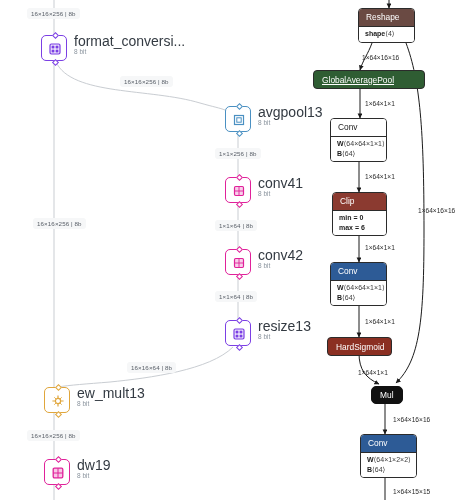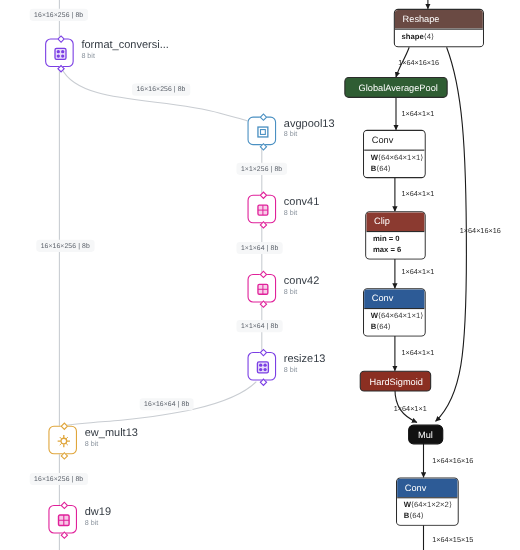--- a/index.html
+++ b/index.html
@@ -15,21 +15,21 @@
   .lbox{position:absolute;left:0;top:0;width:26px;height:26px;
         border:1.6px solid #7b3fe4;border-radius:5px;background:#fff;
         box-sizing:border-box;}
   .lport{position:absolute;width:5px;height:5px;border:1.3px solid #7b3fe4;
          background:#fff;box-sizing:border-box;left:10.5px;
          transform:rotate(45deg);}
   .lport.top{top:-3px;}
   .lport.bot{top:24px;}
   .lglyph{position:absolute;left:6px;top:6px;width:14px;height:14px;}
   .ltext{position:absolute;left:33px;top:1px;white-space:nowrap;}
-  .lname{font-size:10px;color:#333a42;line-height:11px;}
+  .lname{font-size:14px;color:#333a42;line-height:11px;}
   .lbits{font-size:6.5px;color:#8b949e;line-height:9px;}
 
   
   .elabel{position:absolute;background:#f6f7f8;border-radius:3px;
           padding:1.5px 4px;font-size:6.2px;color:#5a6069;
           white-space:nowrap;line-height:8px;letter-spacing:.1px;}
   .plainlabel{position:absolute;font-size:6.6px;color:#2a2a2a;
           white-space:nowrap;line-height:9px;}
 
   
@@ -221,27 +221,27 @@
       <div class="elabel" style="left: 120px; top: 76px;">16×16×256 | 8b</div>
       <div class="elabel" style="left: 215px; top: 148px;">1×1×256 | 8b</div>
       <div class="elabel" style="left: 215px; top: 220px;">1×1×64 | 8b</div>
       <div class="elabel" style="left: 215px; top: 291px;">1×1×64 | 8b</div>
       <div class="elabel" style="left: 33px; top: 218px;">16×16×256 | 8b</div>
       <div class="elabel" style="left: 127px; top: 362px;">16×16×64 | 8b</div>
       <div class="elabel" style="left: 27px; top: 430px;">16×16×256 | 8b</div>
     </div>
 
   <div id="right-nodes">
-      <div class="rnode" style="left: 358px; top: 8px; width: 82px;">
+      <div class="rnode" style="left: 358px; top: 8px; width: 57px;">
         <div class="rhead" style="background: rgb(106, 74, 67); color: rgb(255, 255, 255);">Reshape</div>
         <div class="rbody">
           <div class="rrow"><b>shape</b><span class="arg">⟨4⟩</span></div>
         </div>
       </div>
-      <div class="solo" style="left: 313px; top: 70px; background: rgb(47, 93, 51); color: rgb(255, 255, 255); width: 94px; text-align: right;">GlobalAveragePool</div>
+      <div class="solo" style="left: 313px; top: 70px; background: rgb(47, 93, 51); color: rgb(255, 255, 255); width: 112px; text-align: left; text-decoration: underline;">GlobalAveragePool</div>
       <div class="rnode" style="left: 330px; top: 118px; width: 57px;">
         <div class="rhead plainhead" style="background: rgb(255, 255, 255); color: rgb(27, 27, 27);">Conv</div>
         <div class="rbody">
           <div class="rrow"><b>W</b><span class="arg">⟨64×64×1×1⟩</span></div>
           <div class="rrow"><b>B</b><span class="arg">⟨64⟩</span></div>
         </div>
       </div>
       <div class="rnode" style="left: 332px; top: 192px; width: 55px;">
         <div class="rhead" style="background: rgb(139, 58, 48); color: rgb(255, 255, 255);">Clip</div>
         <div class="rbody">

